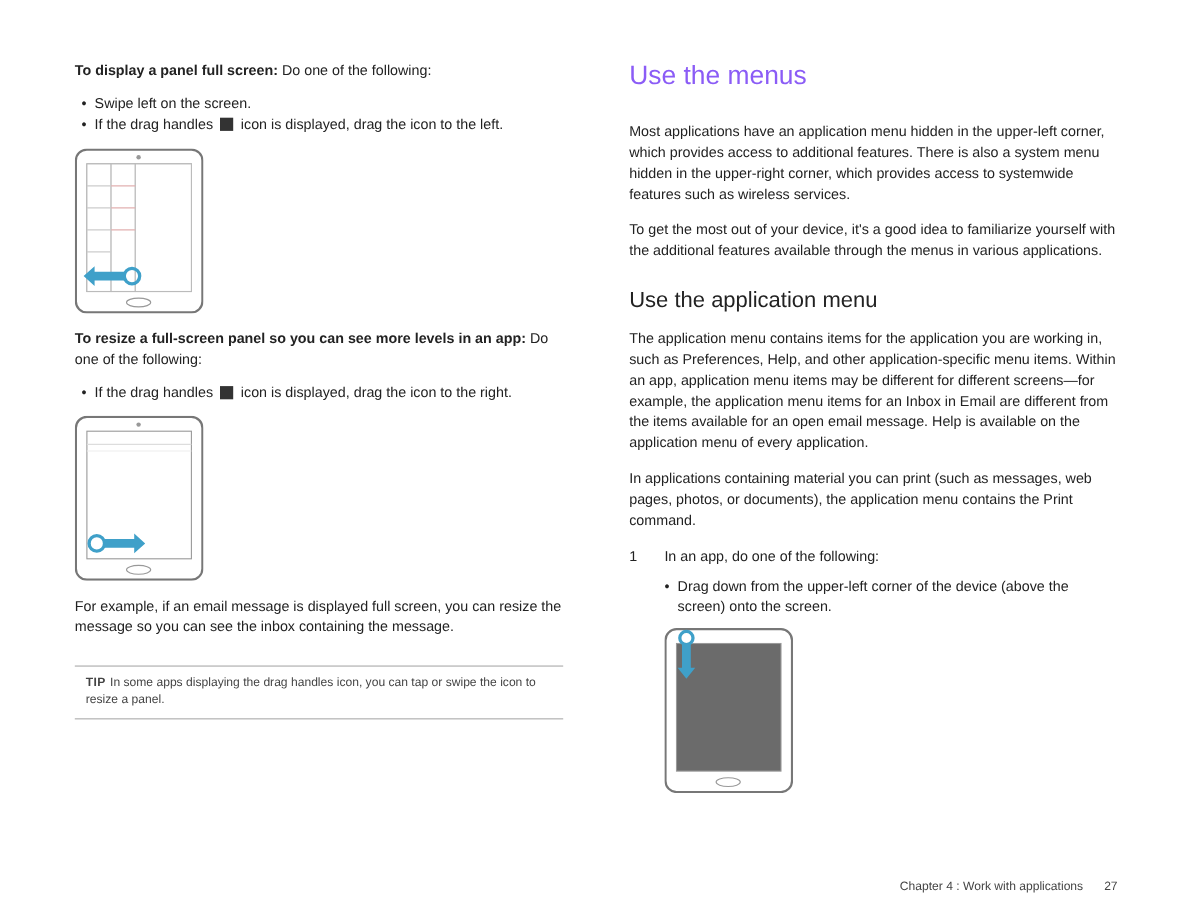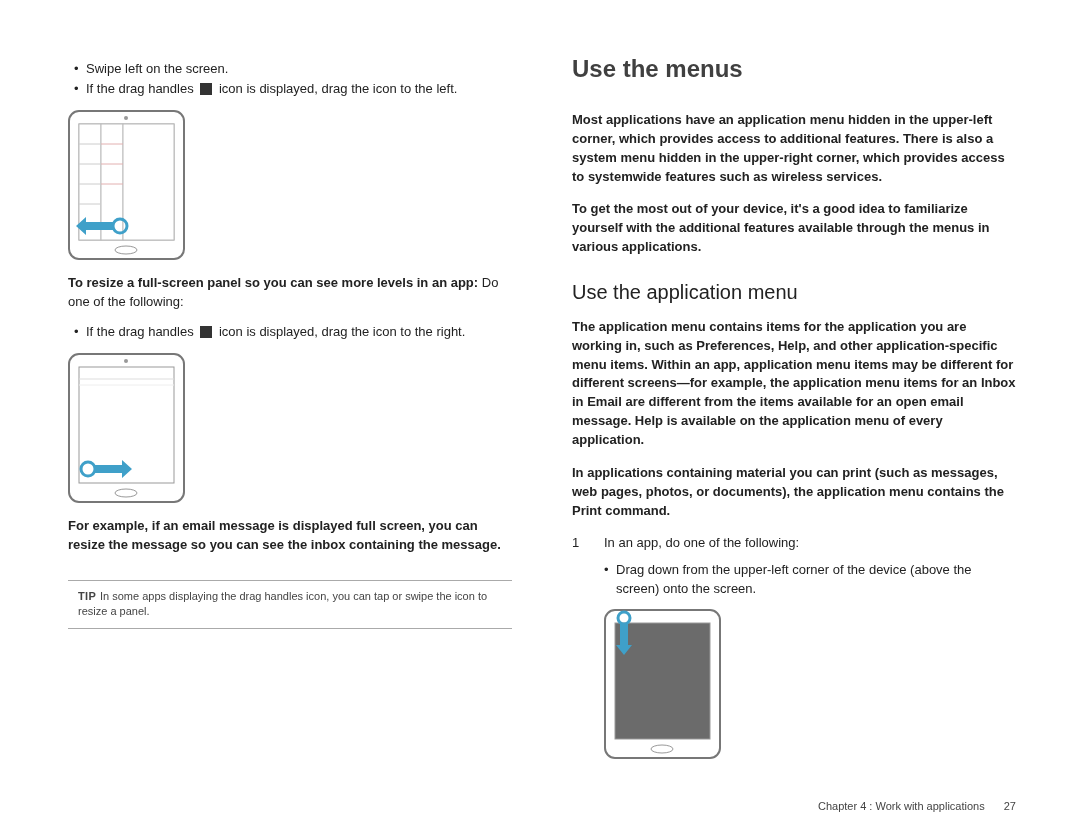--- a/index.html
+++ b/index.html
@@ -39,23 +39,23 @@
     border-top: 1px solid #aaa;
     border-bottom: 1px solid #aaa;
     padding: 8px 10px;
     margin: 25px 0;
     font-size: 11px;
     line-height: 1.4;
     color: #444;
     font-weight: 300;
   }
   .tip-box .tip-label { font-weight: 700; margin-right: 4px; letter-spacing: 0.3px; }
-  h1.section { font-size: 24px; font-weight: 700; margin: 0 0 28px 0; color: #404040; }
+  h1.section { font-size: 24px; font-weight: 400; margin: 0 0 28px 0; color: #8b5cf6; }
   h2.sub { font-size: 20px; font-weight: 400; margin: 24px 0 14px 0; color: #222; }
-  p.body { font-size: 13px; line-height: 1.45; margin: 0 0 14px 0; font-weight: 700; }
+  p.body { font-size: 13px; line-height: 1.45; margin: 0 0 14px 0; font-weight: 400; }
   .numstep { display: flex; gap: 14px; font-size: 13px; line-height: 1.45; margin: 4px 0 8px 0; font-weight: 300; }
   .numstep .n { flex: 0 0 18px; }
   .sub-bullets { margin: 4px 0 10px 32px; padding: 0; list-style: none; }
   .sub-bullets li { font-size: 13px; line-height: 1.45; padding-left: 12px; position: relative; font-weight: 300; }
   .sub-bullets li::before { content: "•"; position: absolute; left: 0; }
   .footer {
     position: absolute;
     bottom: 22px;
     right: 64px;
     font-size: 11px;
@@ -69,20 +69,23 @@
     margin: 8px 0 14px 0;
   }
   svg { display: block; }
 </style>
 </head>
 <body>
 
 <div class="page">
   <div class="col">
 
+    <p class="lead">
+      <span class="bold">To display a panel full screen:</span><span> Do one of the following:</span>
+    </p>
     <ul class="bullets">
       <li>Swipe left on the screen.</li>
       <li>
         <span>If the drag handles </span><span class="drag-icon"></span><span> icon is displayed, drag the icon to the left.</span>
       </li>
     </ul>
 
     <div class="tablet">
       <svg width="117" height="150" viewBox="0 0 117 150">
         <rect x="1" y="1" width="115" height="148" rx="10" fill="#fff" stroke="#777" stroke-width="2"></rect>

